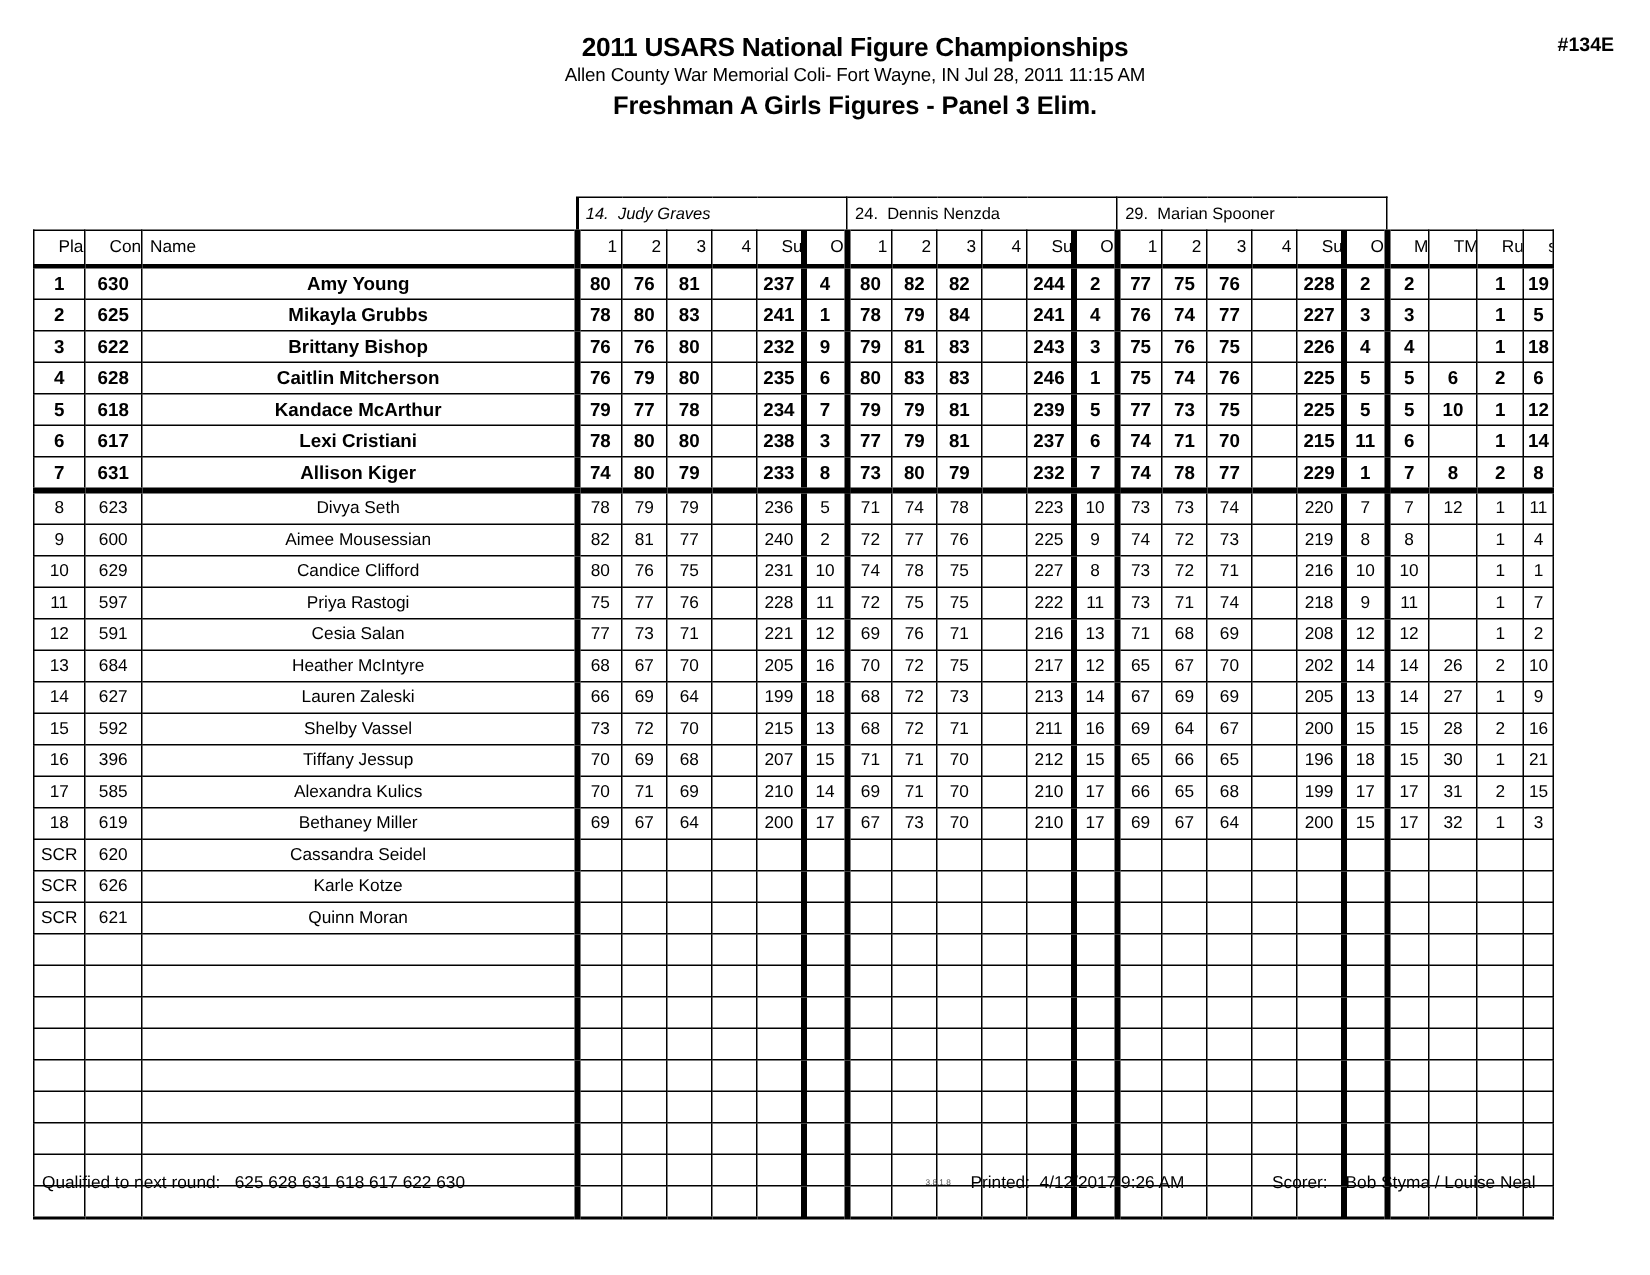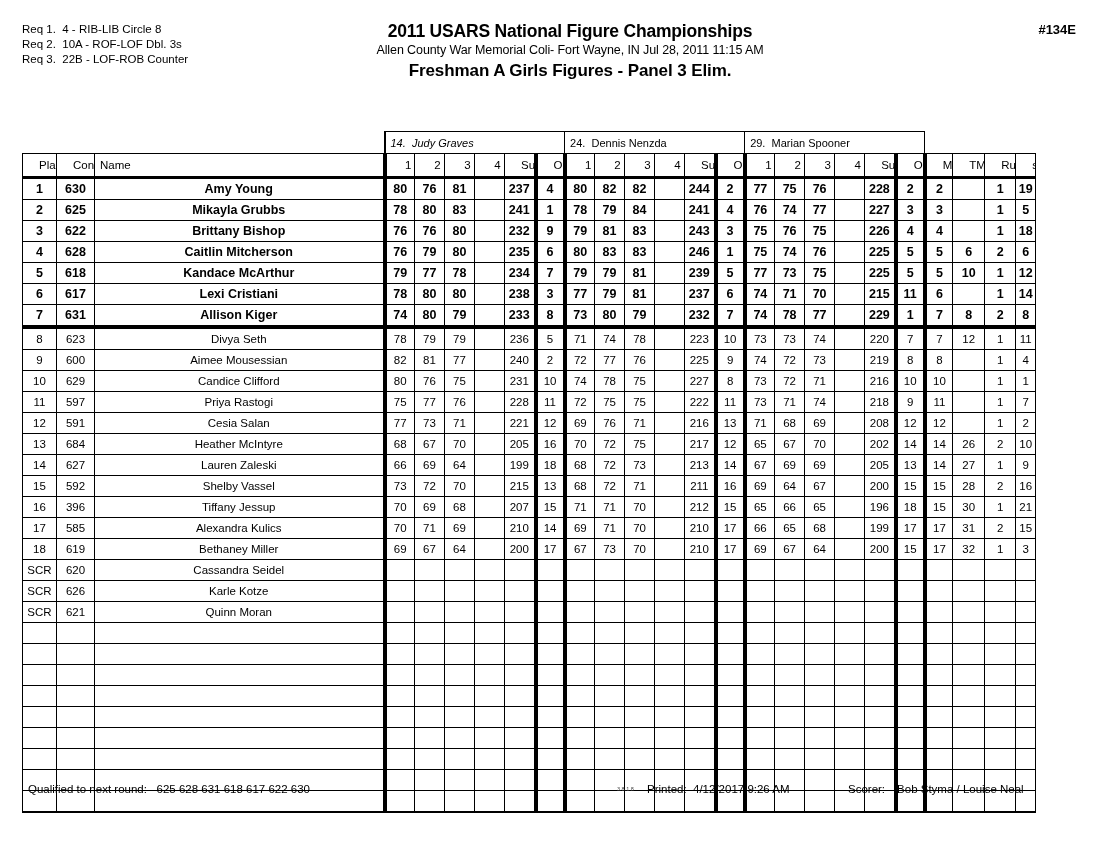--- a/index.html
+++ b/index.html
@@ -55,25 +55,20 @@
   .f-ver{position:absolute;left:595px;top:3px;font-size:5.5px;color:#444;}
   .f-print{position:absolute;left:625px;top:0;white-space:nowrap;}
   .f-scorer{position:absolute;left:826px;top:0;white-space:nowrap;}
   .f-scorer .lbl{margin-right:12px;}
 </style>
 </head>
 <body>
 
 <div class="page">
 
-  <div class="reqs">
-    <span class="reqline"><span class="rq">Req 1.</span>&nbsp;&nbsp;<span>4 - RIB-LIB Circle 8</span></span>
-    <span class="reqline"><span class="rq">Req 2.</span>&nbsp;&nbsp;<span>10A - ROF-LOF Dbl. 3s</span></span>
-    <span class="reqline"><span class="rq">Req 3.</span>&nbsp;&nbsp;<span>22B - LOF-ROB Counter</span></span>
-  </div>
 
   <div class="titleblock">
     <div class="t1">2011 USARS National Figure Championships</div>
     <div class="t2">Allen County War Memorial Coli- Fort Wayne, IN  Jul 28, 2011  11:15 AM</div>
     <div class="t3">Freshman A Girls Figures - Panel 3 Elim.</div>
   </div>
   <div class="evno">#134E</div>
 
   <div class="tblwrap">
     <table class="grid">

